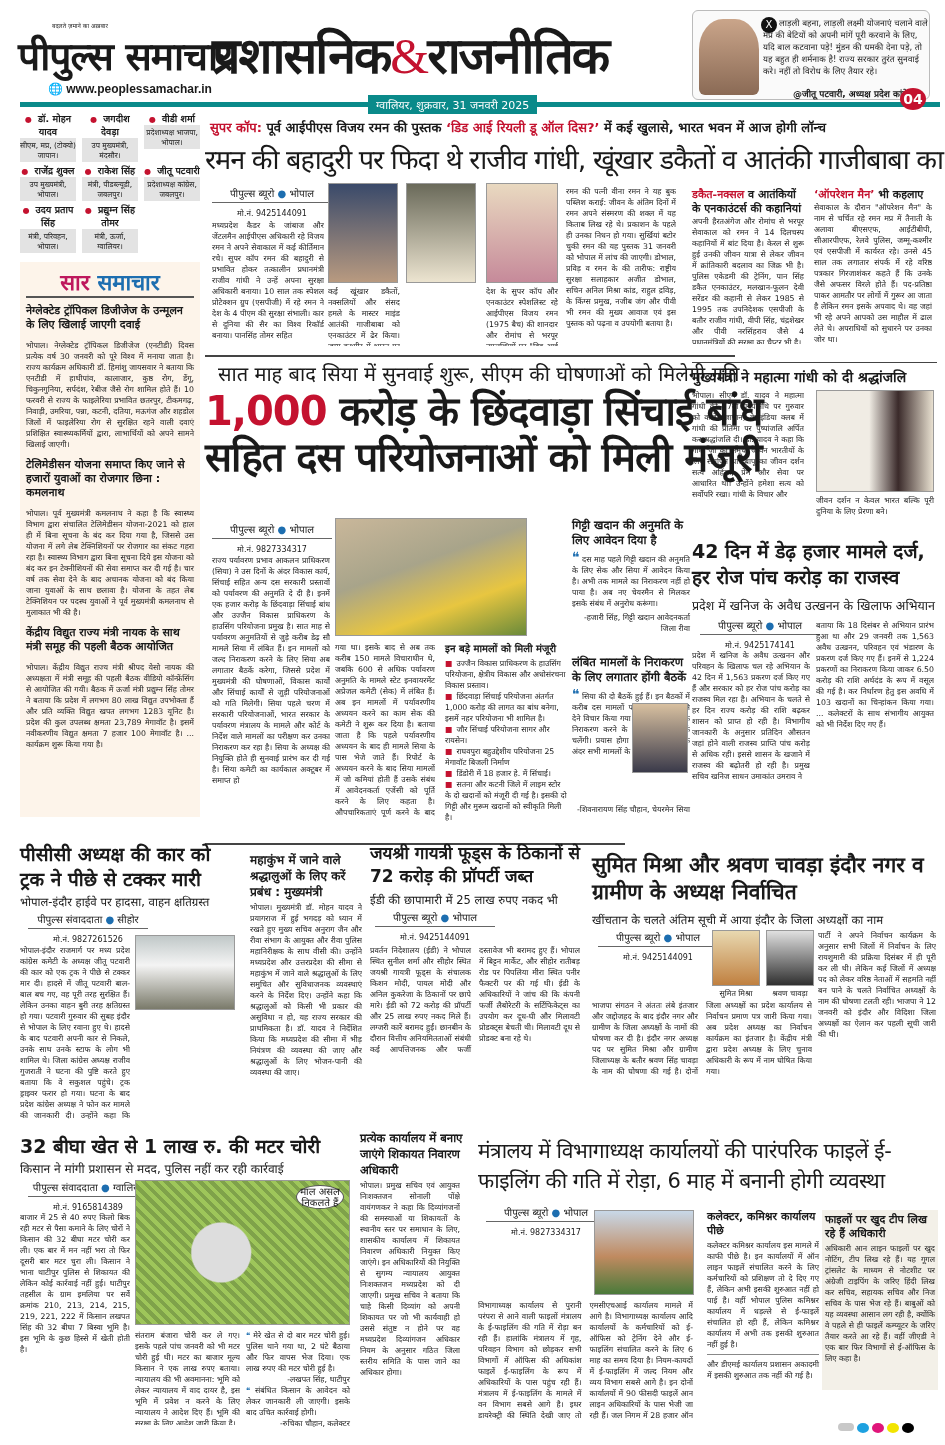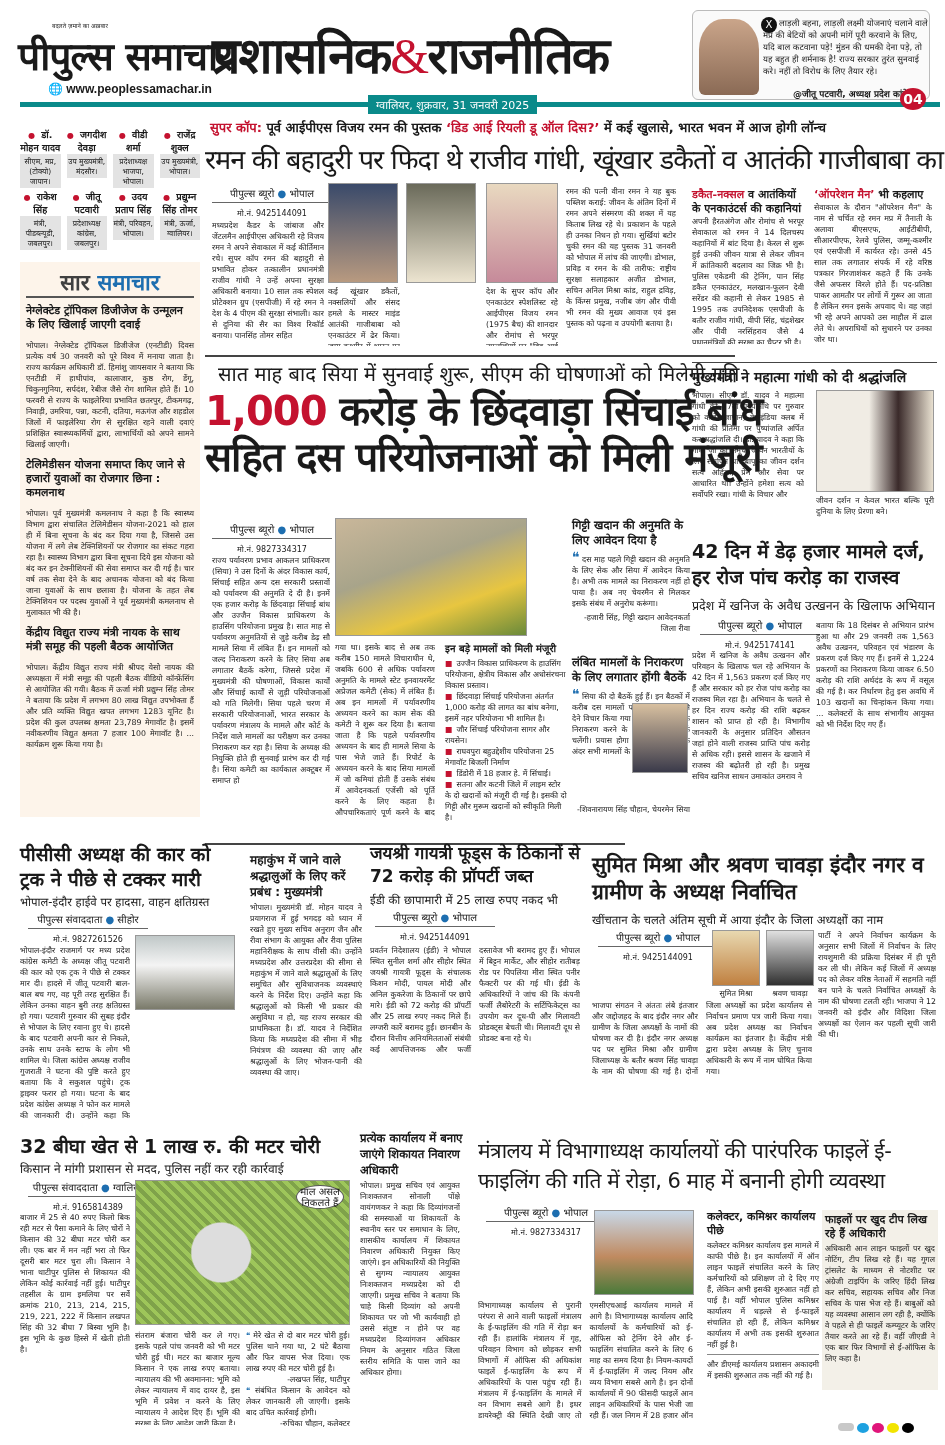--- a/index.html
+++ b/index.html
@@ -14,27 +14,27 @@
 .rule-teal{left:20px;top:102px;width:920px;height:5px;background:#0a8a8a}
 .dateline{left:368px;top:95px;background:#0a8a8a;color:#fff;font-size:11px;padding:2px 8px}
 .tweet{left:692px;top:10px;width:238px;height:90px;border:1px solid #bbb;border-radius:6px;background:#fafafa}
 .tweet .face{left:6px;top:8px;width:60px;height:76px;background:linear-gradient(#caa58a,#8a6a55);border-radius:40% 40% 6px 6px}
 .tweet .xicon{left:68px;top:6px;width:16px;height:16px;background:#111;color:#fff;border-radius:50%;font-size:10px;text-align:center;line-height:16px}
 .tweet .txt{left:70px;top:6px;width:165px;font-size:8.5px;line-height:12px;text-indent:16px}
 .tweet .by{left:100px;top:76px;font-size:9px;font-weight:bold}
 .pageno{left:900px;top:88px;width:26px;height:22px;background:#c4122f;color:#fff;font-weight:bold;font-size:14px;text-align:center;line-height:22px;border-radius:50%}
 .who{left:20px;top:112px;width:180px}
 .who h3{color:#c4122f;font-style:italic;font-size:15px;font-family:"DejaVu Serif",serif}
-.who .grid{display:grid;grid-template-columns:1fr 1fr 1fr 1fr;gap:2px 6px;margin-top:16px}
+.who .grid{display:grid;grid-template-columns:1fr 1fr 1fr;gap:2px 6px;margin-top:0}
 .who .item .n{font-size:9.5px;font-weight:bold;text-align:center}
 .who .item .n:before{content:"\25CF";color:#c4122f;font-size:8px;margin-right:6px}
 .who .item .r{font-size:7.5px;background:#e3e3e3;text-align:center;padding:2px 0}
 .sar{left:20px;top:262px;width:180px;height:555px;background:#fdf4ea}
 .sar .hd{text-align:center;font-size:22px;font-weight:bold;border-bottom:2px solid #555;margin:4px 6px}
-.sar .hd .a{color:#404040}.sar .hd .b{color:#1d6eb0}
+.sar .hd .a{color:#be185d}.sar .hd .b{color:#1d6eb0}
 .sar h4{font-size:11px;margin:6px 6px 2px;line-height:14px}
 .sar p{font-size:7.8px;line-height:11px;margin:8px 6px;text-align:justify}
 .kicker{left:210px;top:118px;font-size:13px;font-weight:bold}
 .kicker .k{color:#c4122f}.kicker .q{color:#c4122f}
 .hl1{left:205px;top:140px;font-size:27px;letter-spacing:-1px;white-space:nowrap}
 .byline{font-size:10px;text-align:center;border-bottom:1px solid #666;padding-bottom:2px;width:120px}
 .byline .dot{color:#1d6eb0}
 .mob{font-size:8px;text-align:center;width:120px;margin-top:4px}
 .col{font-size:7.8px;line-height:11px;text-align:justify}
 .photo{background:linear-gradient(135deg,#8a7a6a,#cfc0a8);border:1px solid #999}

